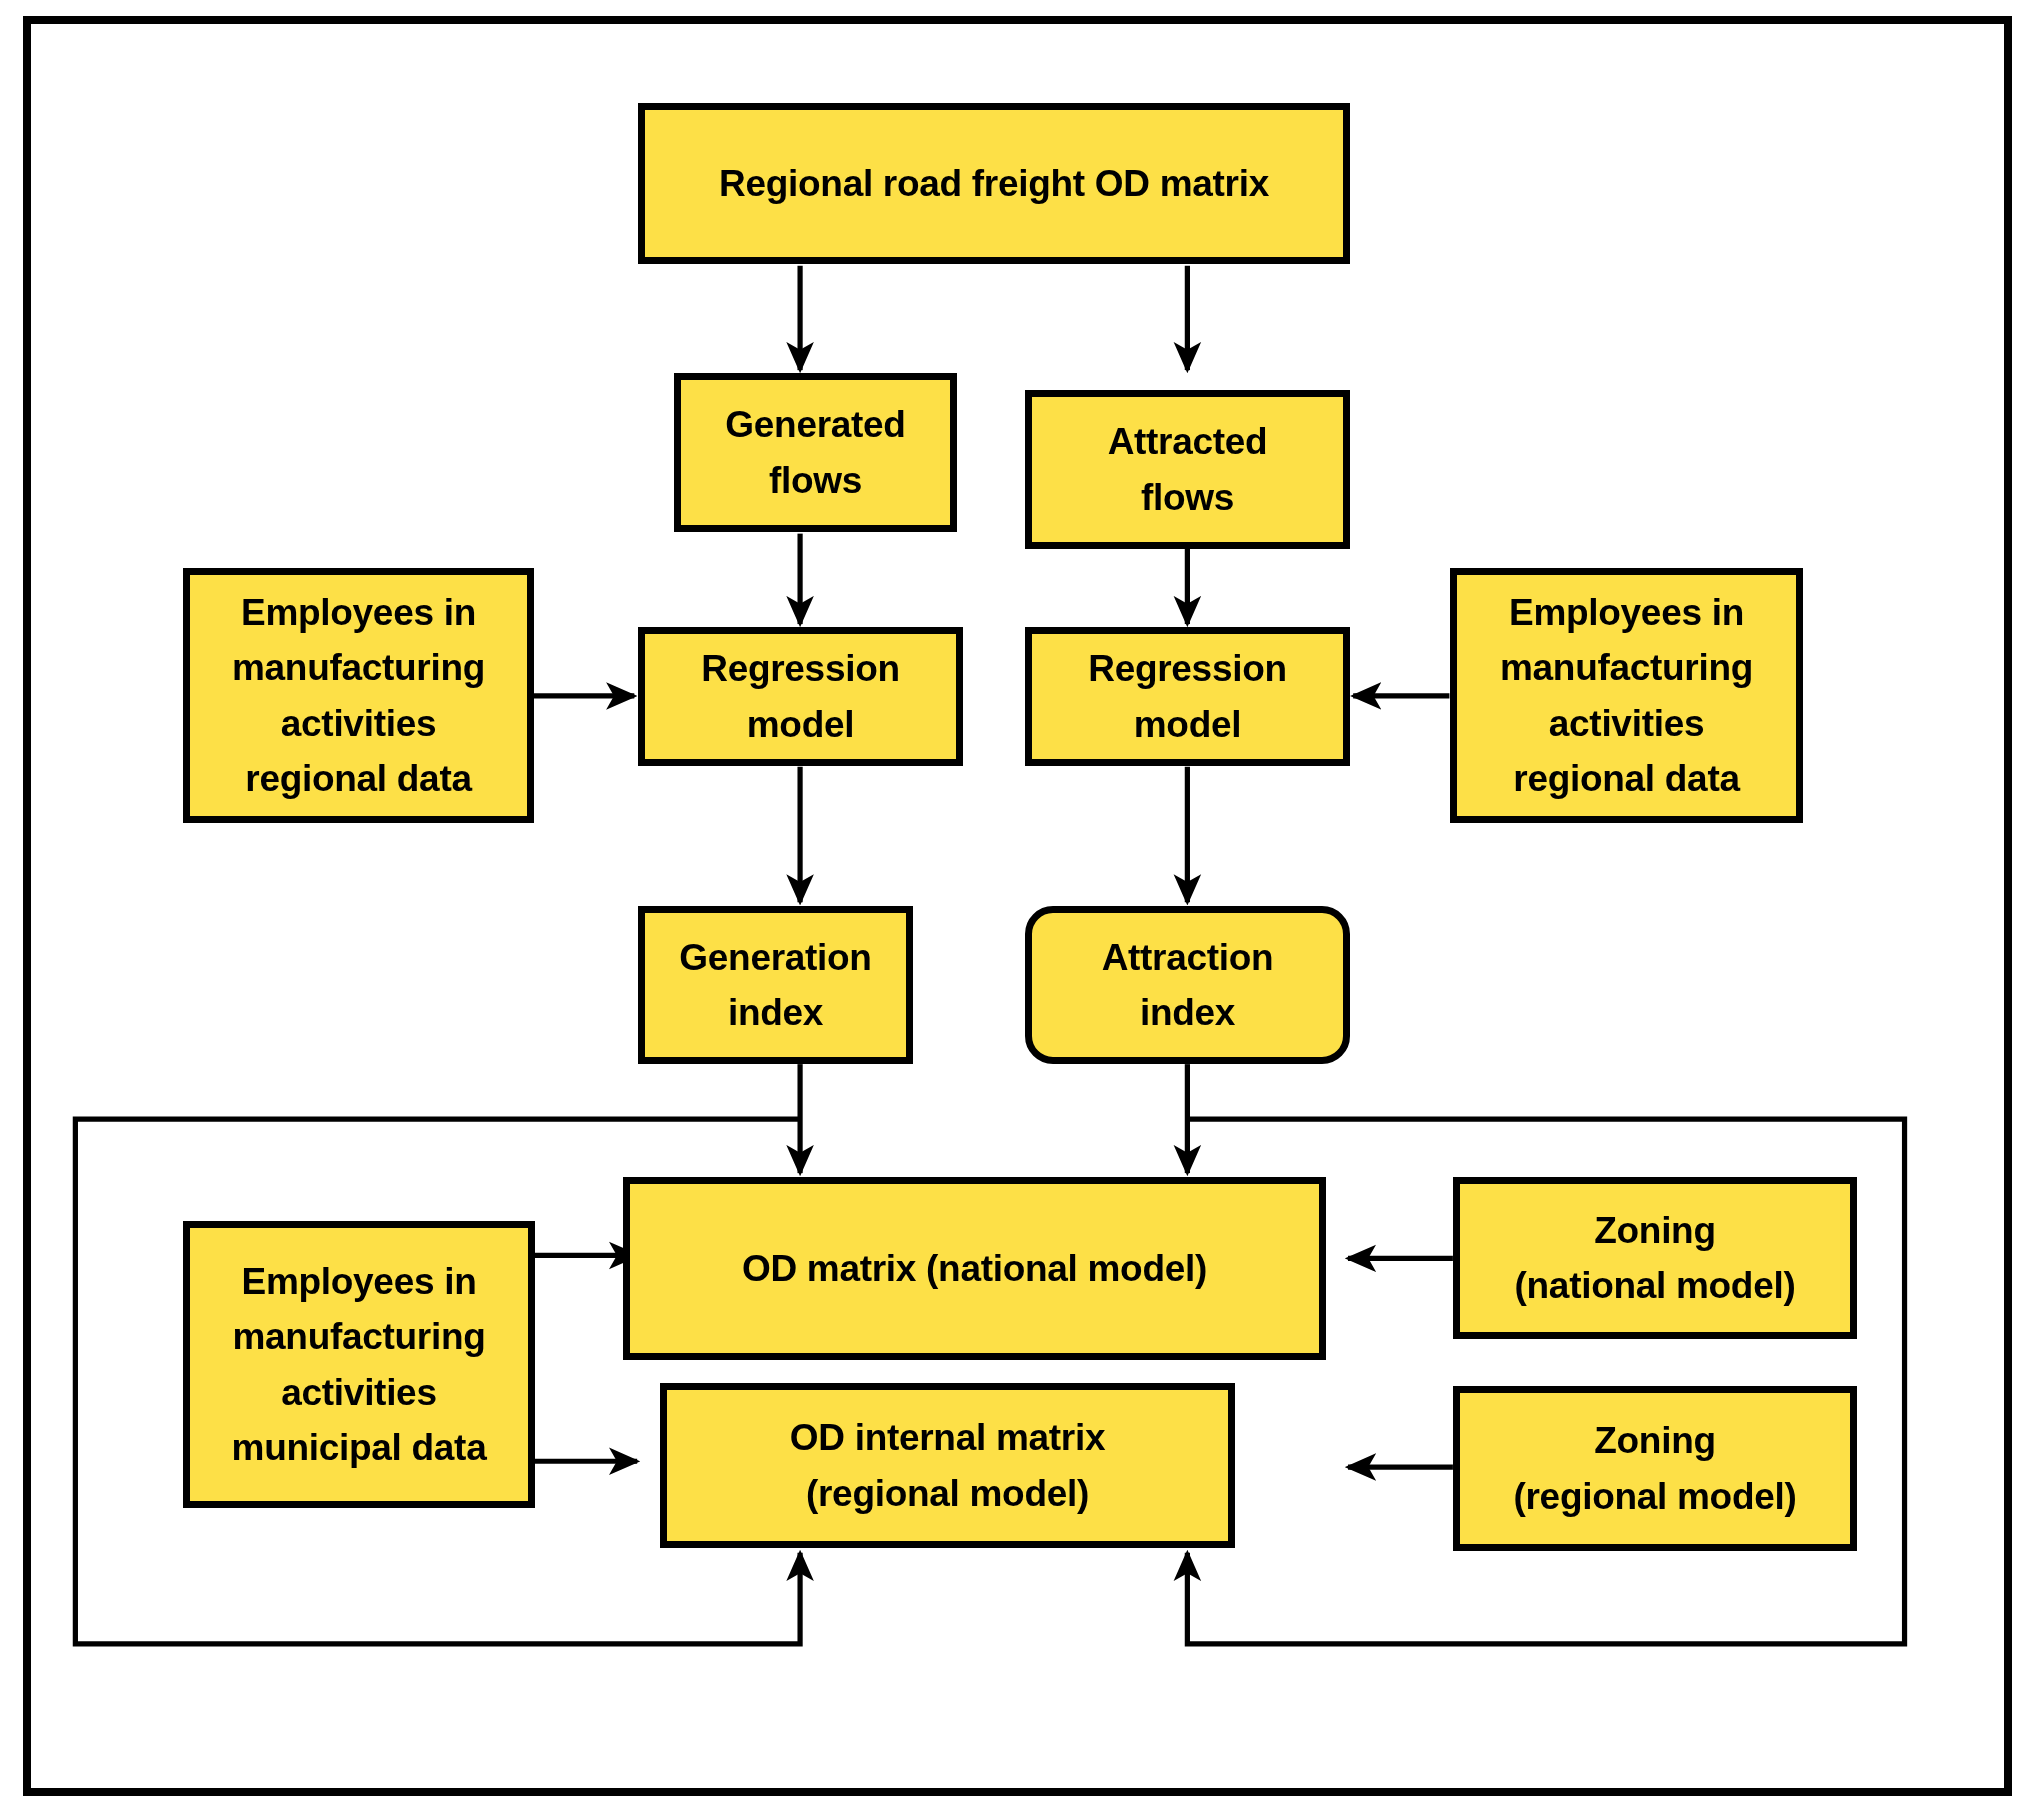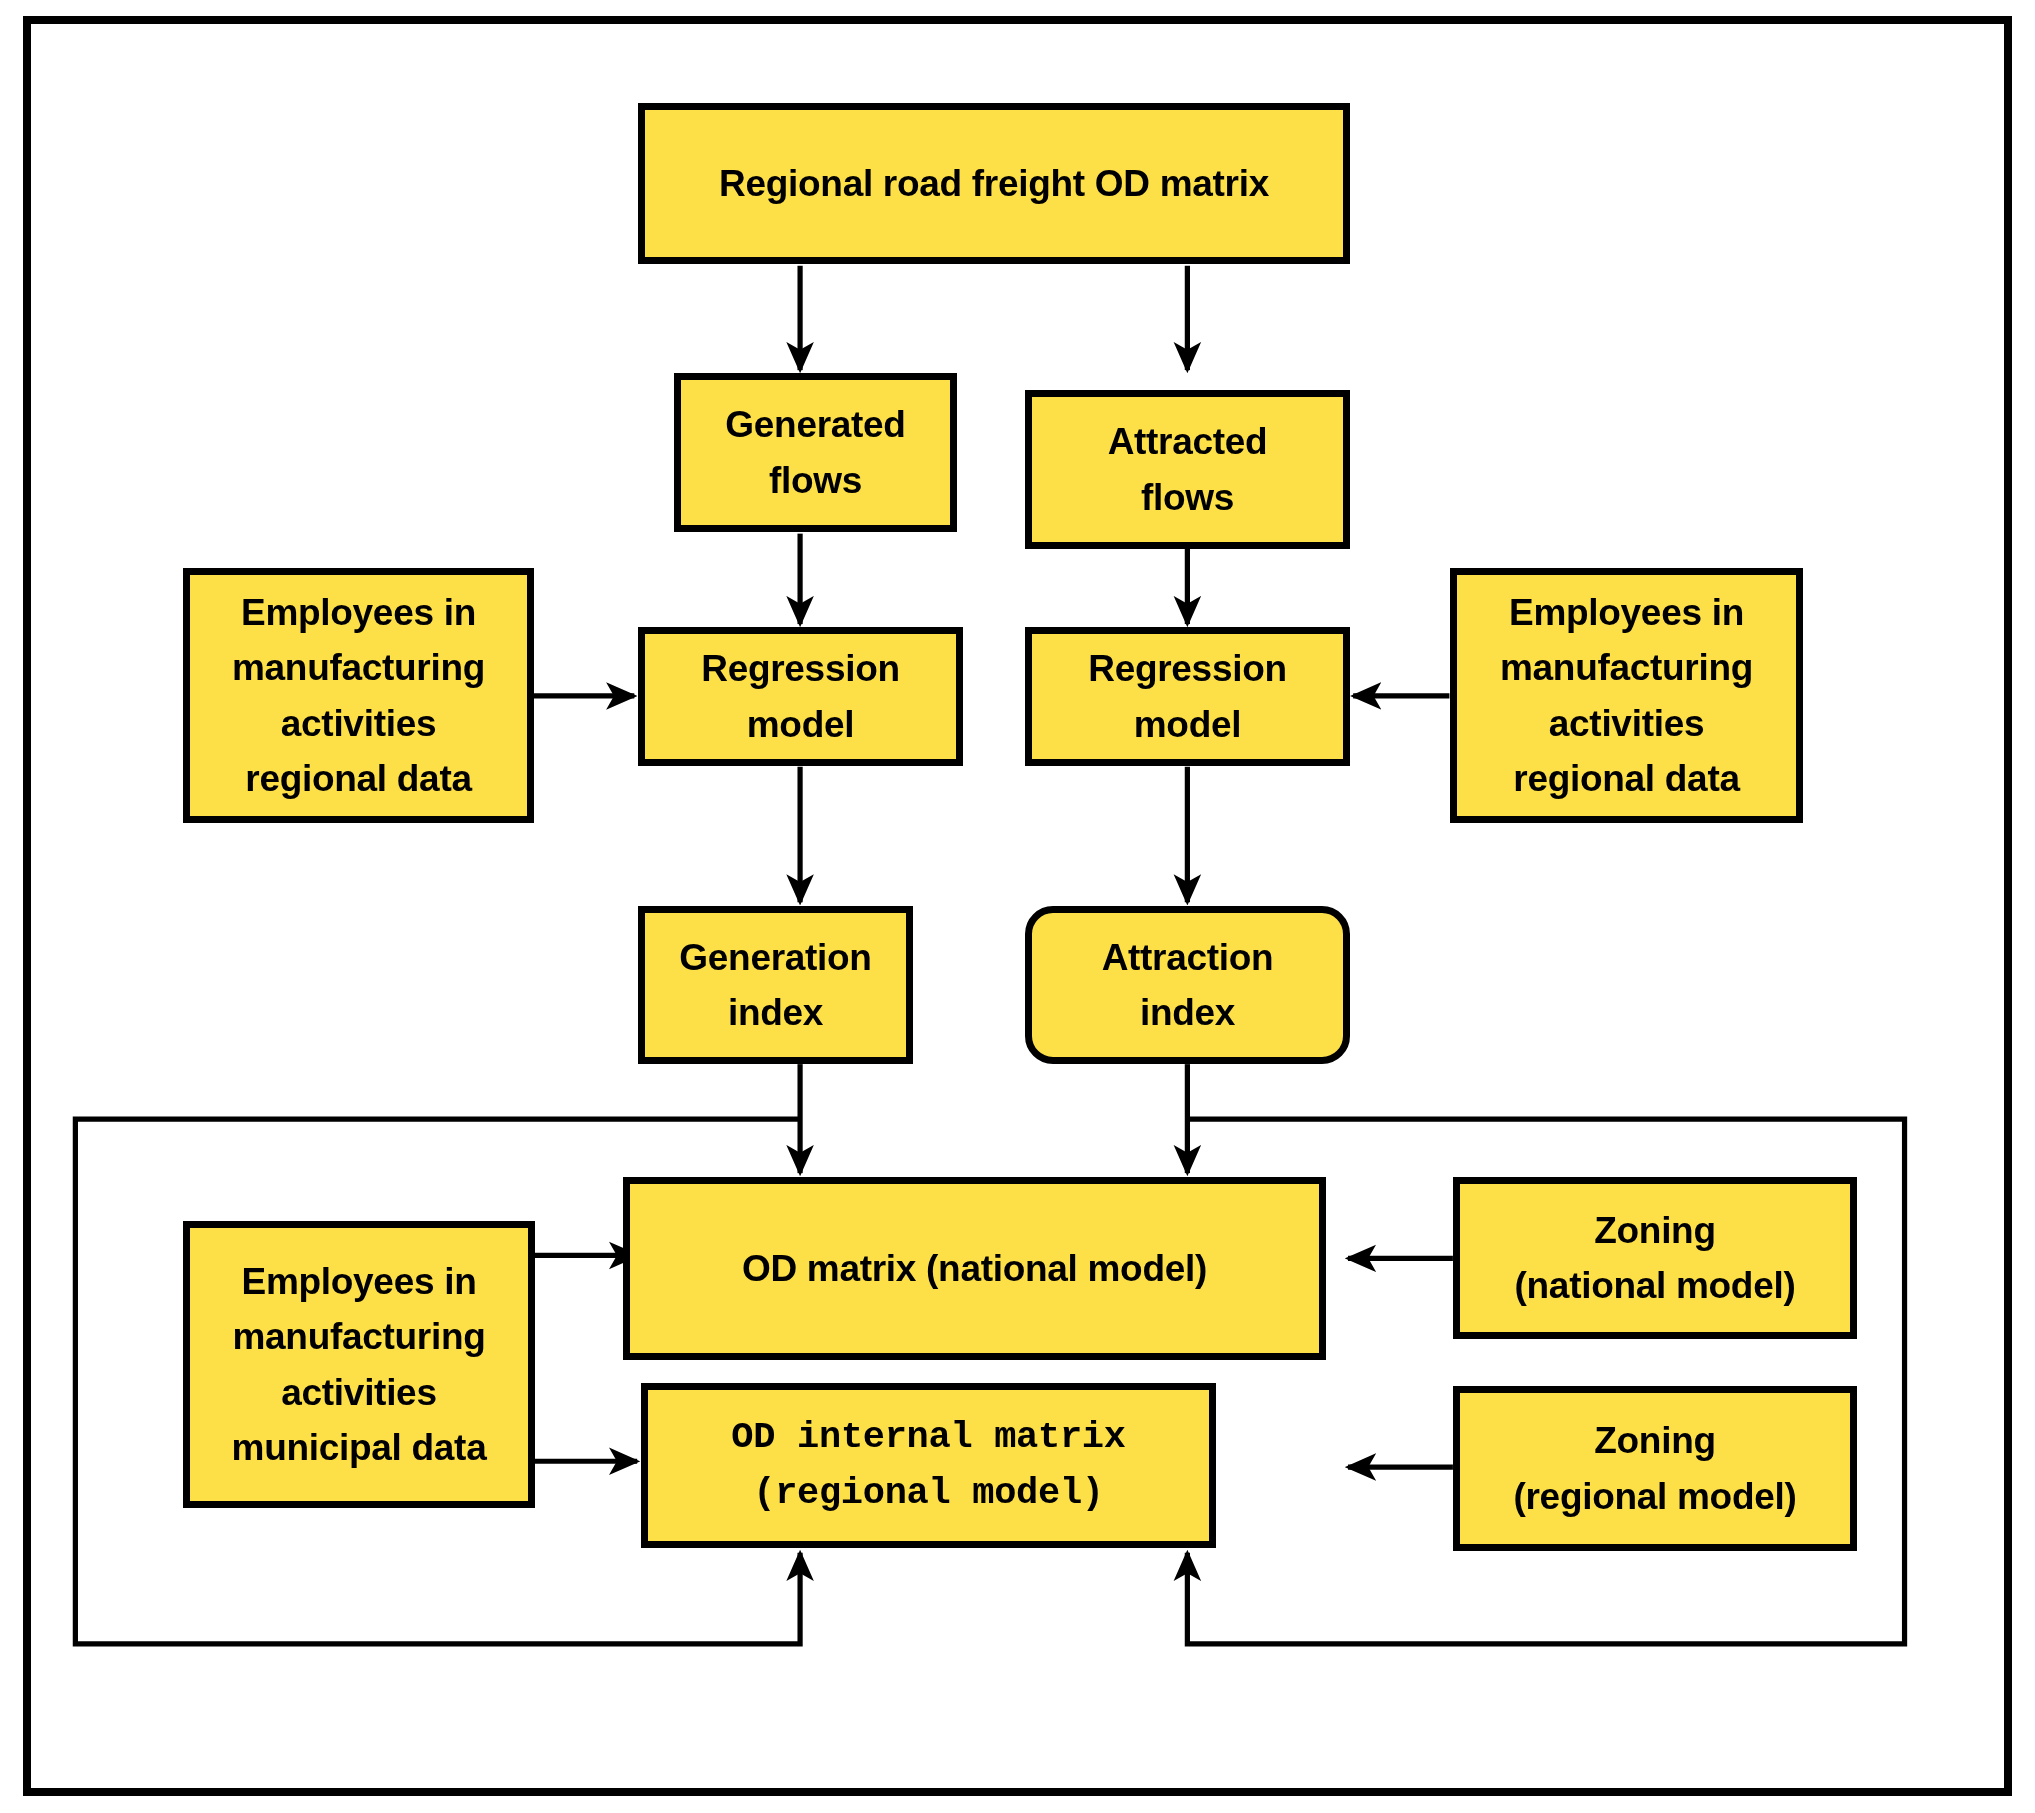--- a/index.html
+++ b/index.html
@@ -54,21 +54,21 @@
   #attracted_flows        { left: 1025px; top: 373px;  width: 325px;  height: 159px; margin-top: 17px; }
   #employees_regional_left  { left: 183px;  top: 568px;  width: 351px;  height: 255px; }
   #regression_left        { left: 638px; top: 627px; width: 325px;  height: 139px; }
   #regression_right       { left: 1025px; top: 627px; width: 325px;  height: 139px; }
   #employees_regional_right { left: 1450px; top: 568px;  width: 353px;  height: 255px; }
   #generation_index       { left: 638px; top: 906px; width: 275px;  height: 158px; }
   #attraction_index       { left: 1025px; top: 906px; width: 325px;  height: 158px; border-radius: 28px; }
   #od_national            { left: 623px; top: 1177px; width: 703px; height: 183px; }
   #zoning_national        { left: 1453px; top: 1177px; width: 404px;  height: 162px; }
   #employees_municipal    { left: 183px;  top: 1221px; width: 352px;  height: 287px; }
-  #od_internal            { left: 641px; top: 1383px; width: 575px; height: 165px; font-family: Liberation Mono, monospace; }
+  #od_internal            { left: 660px; top: 1383px; width: 575px; height: 165px; }
   #zoning_regional        { left: 1453px; top: 1386px; width: 404px;  height: 165px; }
 </style>
 </head>
 <body>
 
 <div id="stage">
 
   <div id="frame"></div>
 
   <svg id="edge-layer" viewBox="0 0 3510 3128" xmlns="http://www.w3.org/2000/svg">

